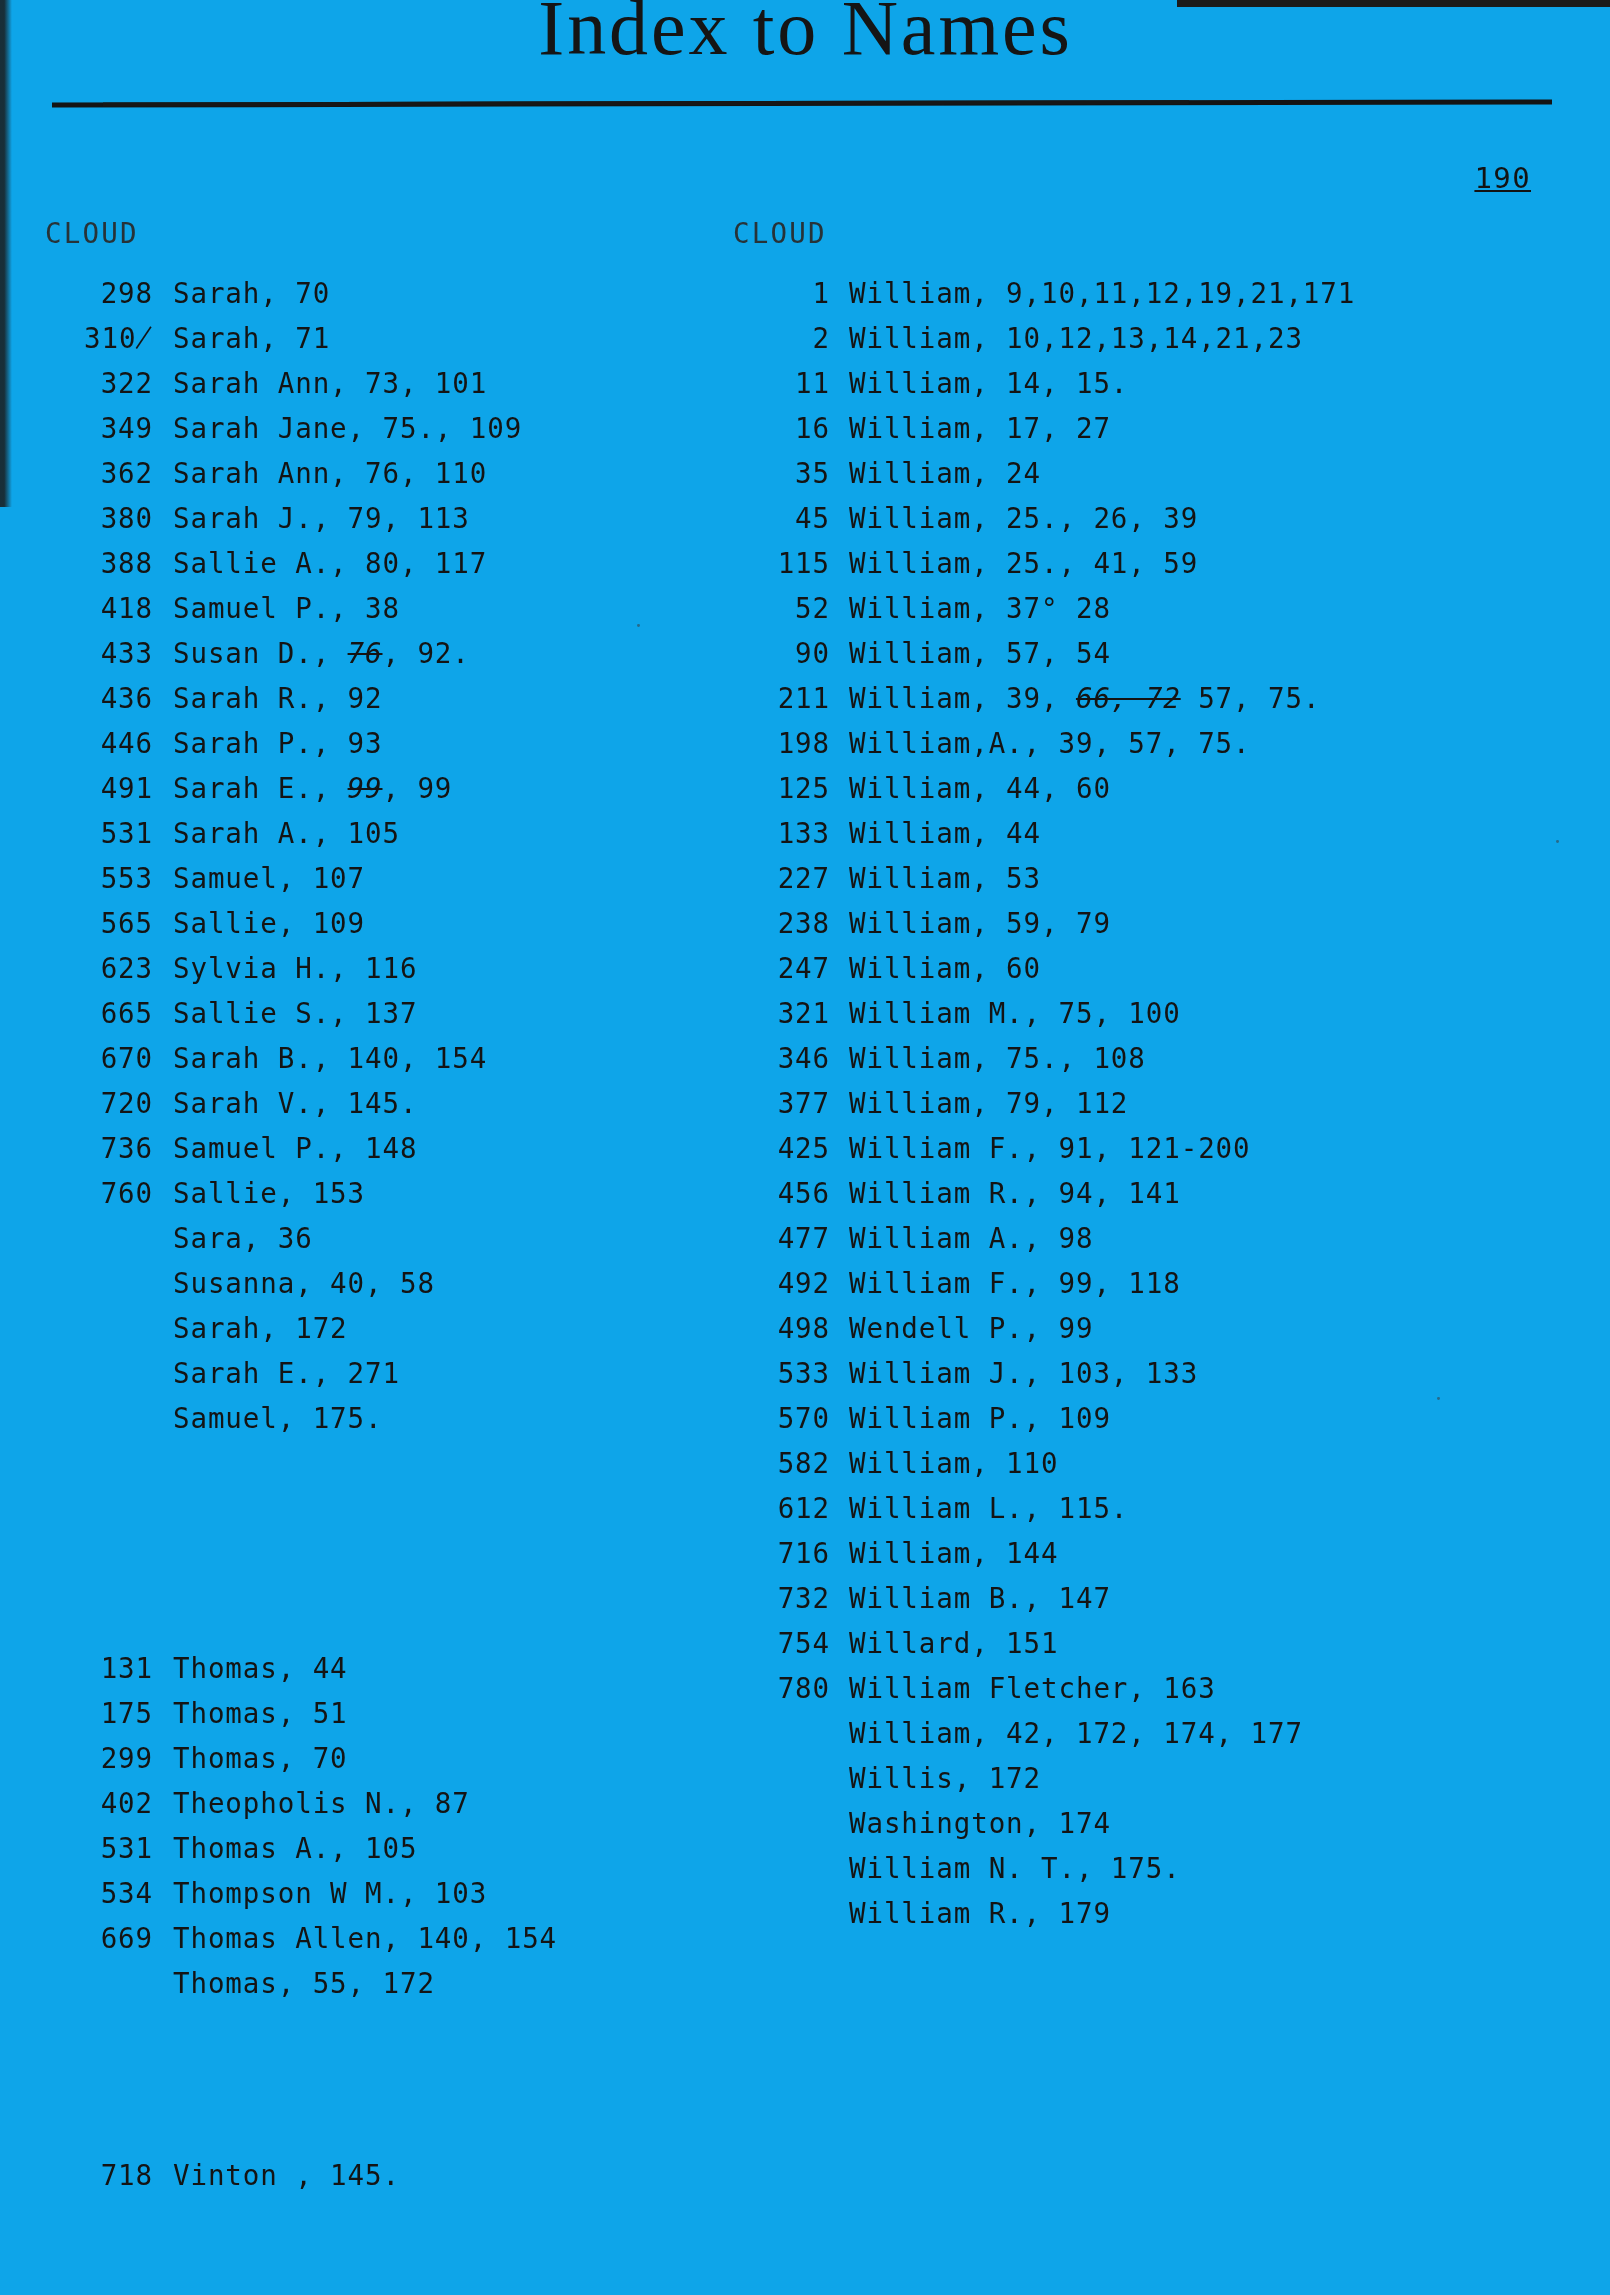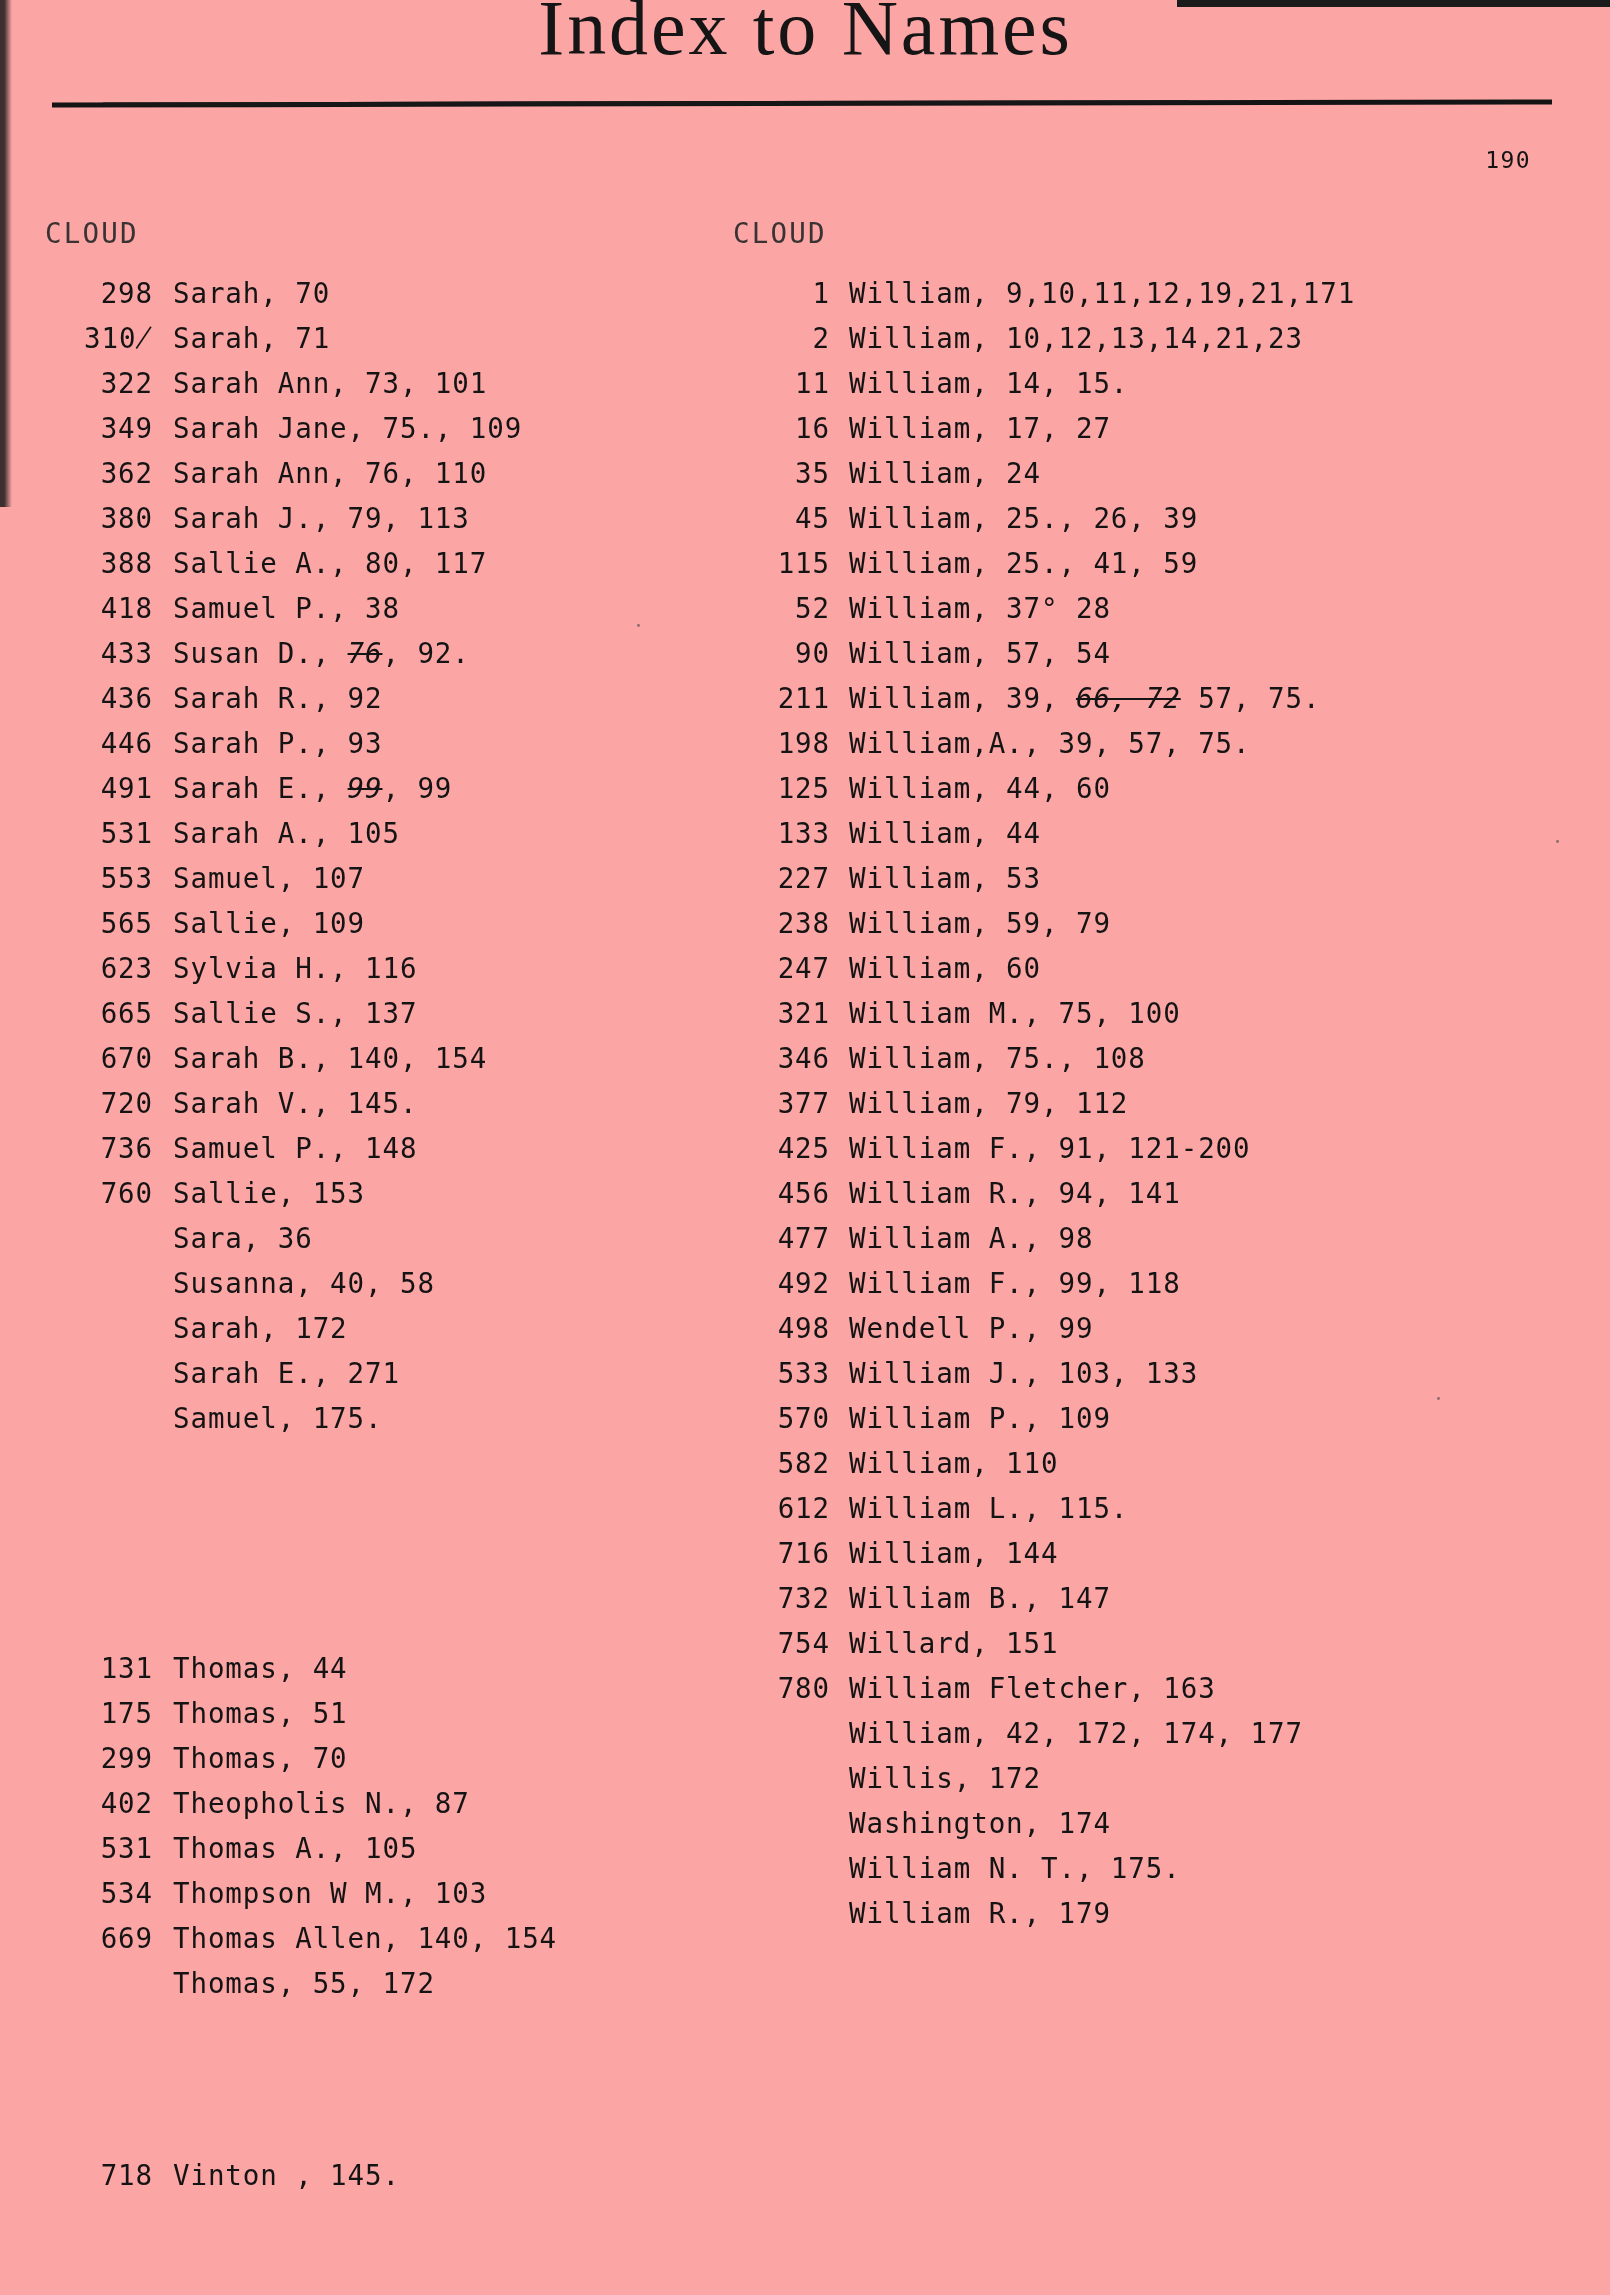--- a/index.html
+++ b/index.html
@@ -4,21 +4,21 @@
 <style>
   html, body {
     margin: 0;
     padding: 0;
     background: #ffffff;
   }
   .page {
     position: relative;
     width: 1611px;
     height: 2295px;
-    background: #fca5a5;
+    background: #0ea5e9;
     overflow: hidden;
     font-family: "DejaVu Sans Mono", monospace;
     color: #111111;
   }
 
   
   .header-title {
     position: absolute;
     top: -17.4px;
     left: 0;
@@ -61,24 +61,25 @@
     right: 0;
     top: 0;
     width: 434px;
     height: 7.2px;
     background: #1b1b1b;
   }
 
   .page-number {
     position: absolute;
     right: 80px;
-    top: 147px;
-    font-size: 23px;
+    top: 161px;
+    font-size: 29px;
     letter-spacing: 1.4px;
     color: #131313;
+    text-decoration: underline;
   }
 
   
   .column {
     position: absolute;
     top: 217px;
   }
   .column.left  { left: 45px;  width: 695px; }
   .column.right { left: 733px; width: 832px; }
 

